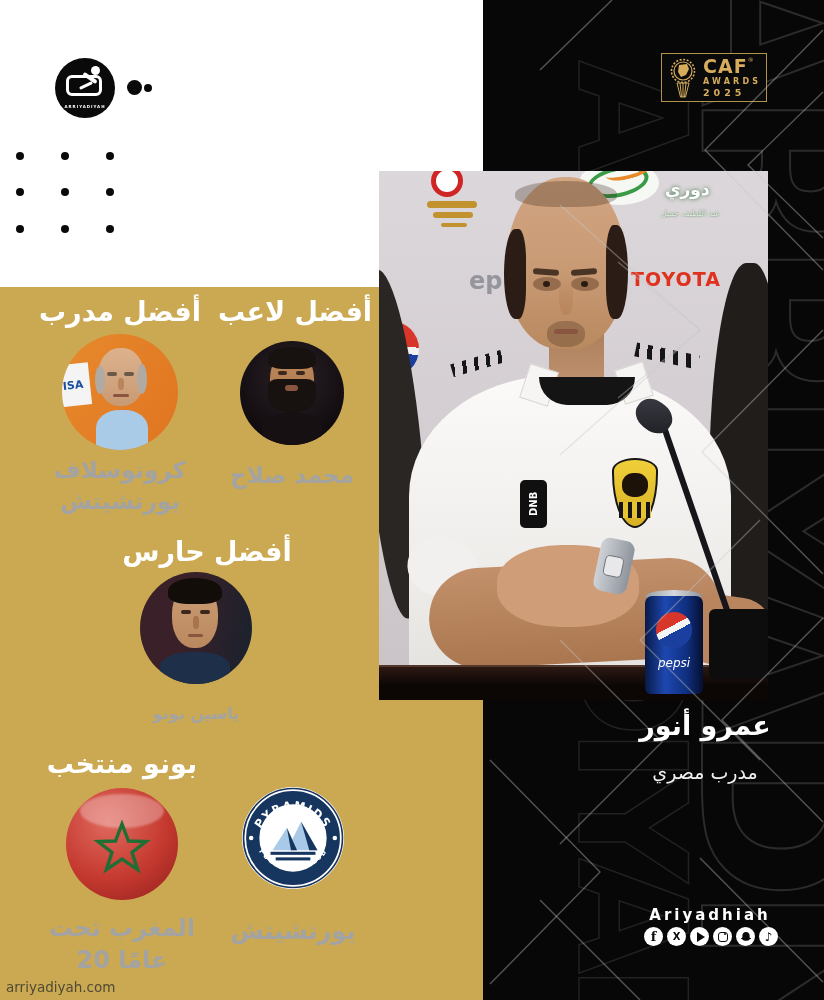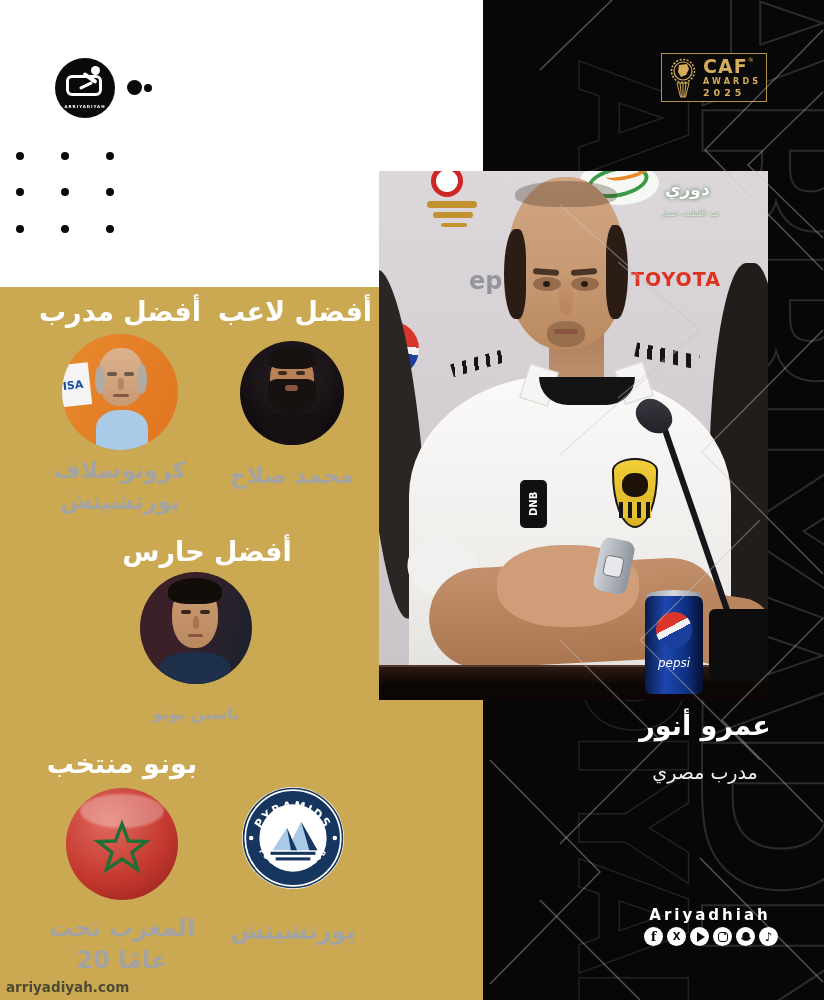--- a/index.html
+++ b/index.html
@@ -52,21 +52,21 @@
 
   
   .footer-brand{left:640px;top:906px;width:140px;text-align:center;color:#fff;
                 font-weight:bold;font-size:15px;letter-spacing:3px;z-index:7;}
   .icons-row{left:641px;top:927px;width:140px;display:flex;gap:4px;justify-content:center;z-index:7;}
   .sico{width:19px;height:19px;border-radius:50%;background:#fff;color:#0a0a0a;display:flex;
         align-items:center;justify-content:center;font-weight:bold;font-size:11px;}
   .play-tri{width:0;height:0;border-left:8px solid #0a0a0a;border-top:5px solid transparent;border-bottom:5px solid transparent;margin-left:2px;}
   .ig{width:10px;height:10px;border:1.6px solid #0a0a0a;border-radius:3px;position:relative;}
   .ig:after{content:"";position:absolute;right:0.5px;top:0.5px;width:2px;height:2px;border-radius:50%;background:#0a0a0a;}
-  .site{left:6px;top:979px;color:#4f4a33;font-size:13.5px;z-index:7;font-weight:bold;}
+  .site{left:6px;top:979px;color:#4f4a33;font-size:13.5px;z-index:7;}
 
   
   .photo{left:379px;top:171px;width:389px;height:529px;z-index:5;overflow:hidden;
          background:linear-gradient(180deg,#dcd7da,#d2ccd1 60%,#c9c2c7);}
 </style>
 </head>
 <body>
 
 <div class="canvas">
 

